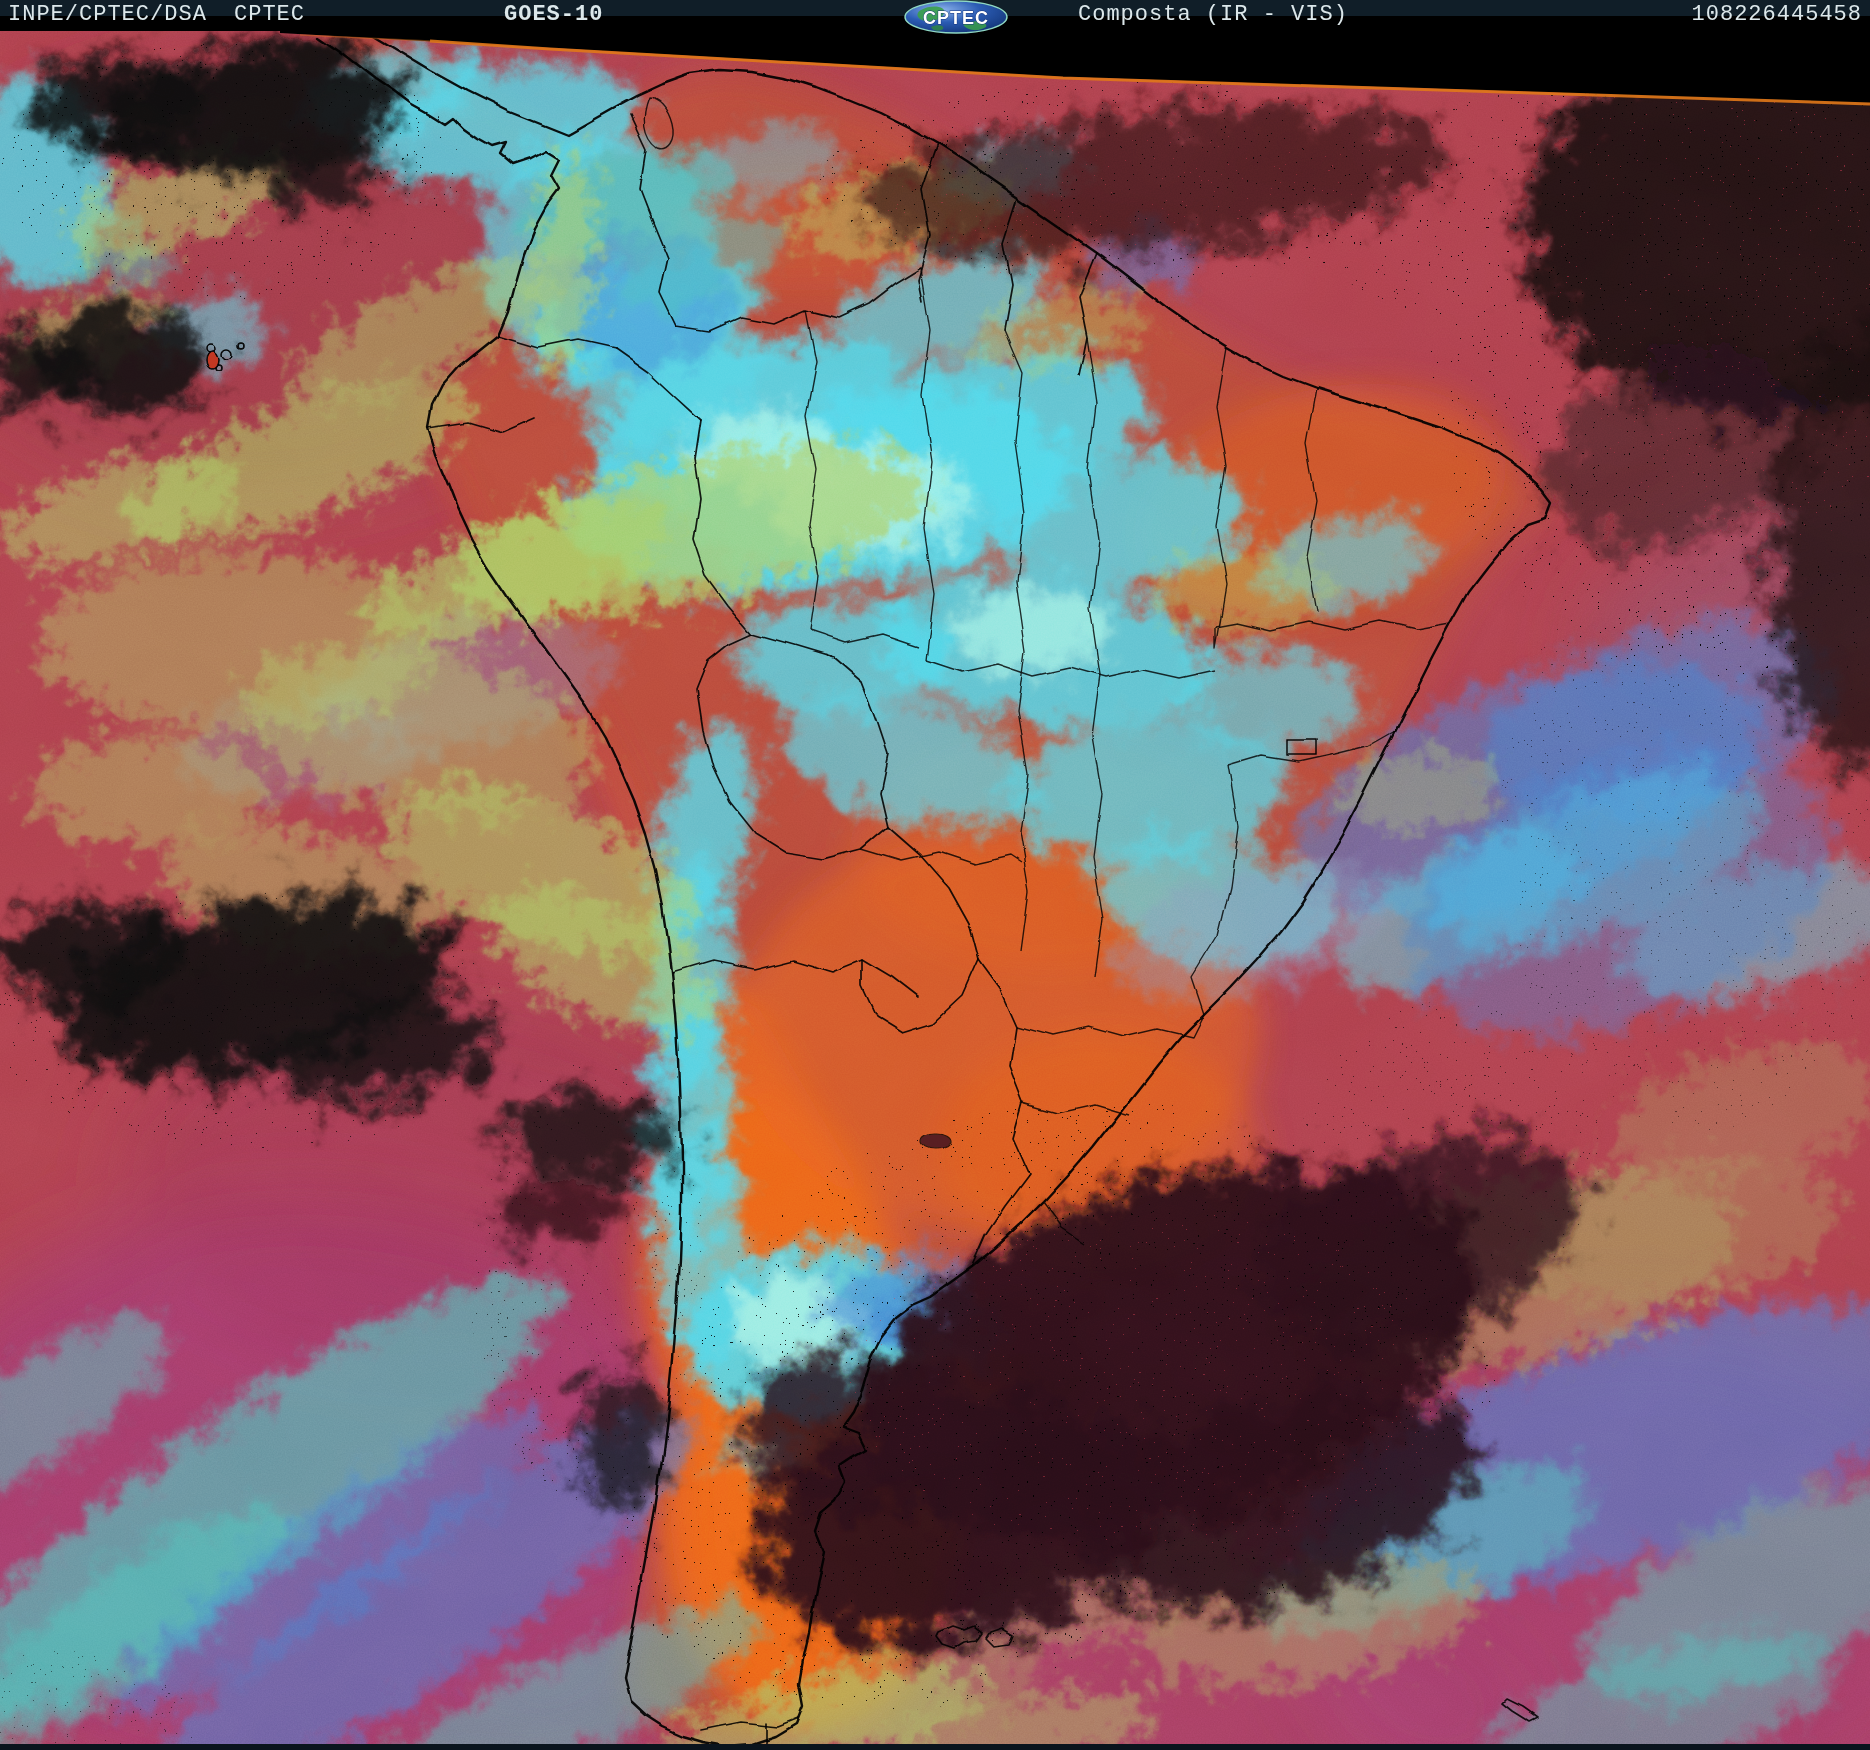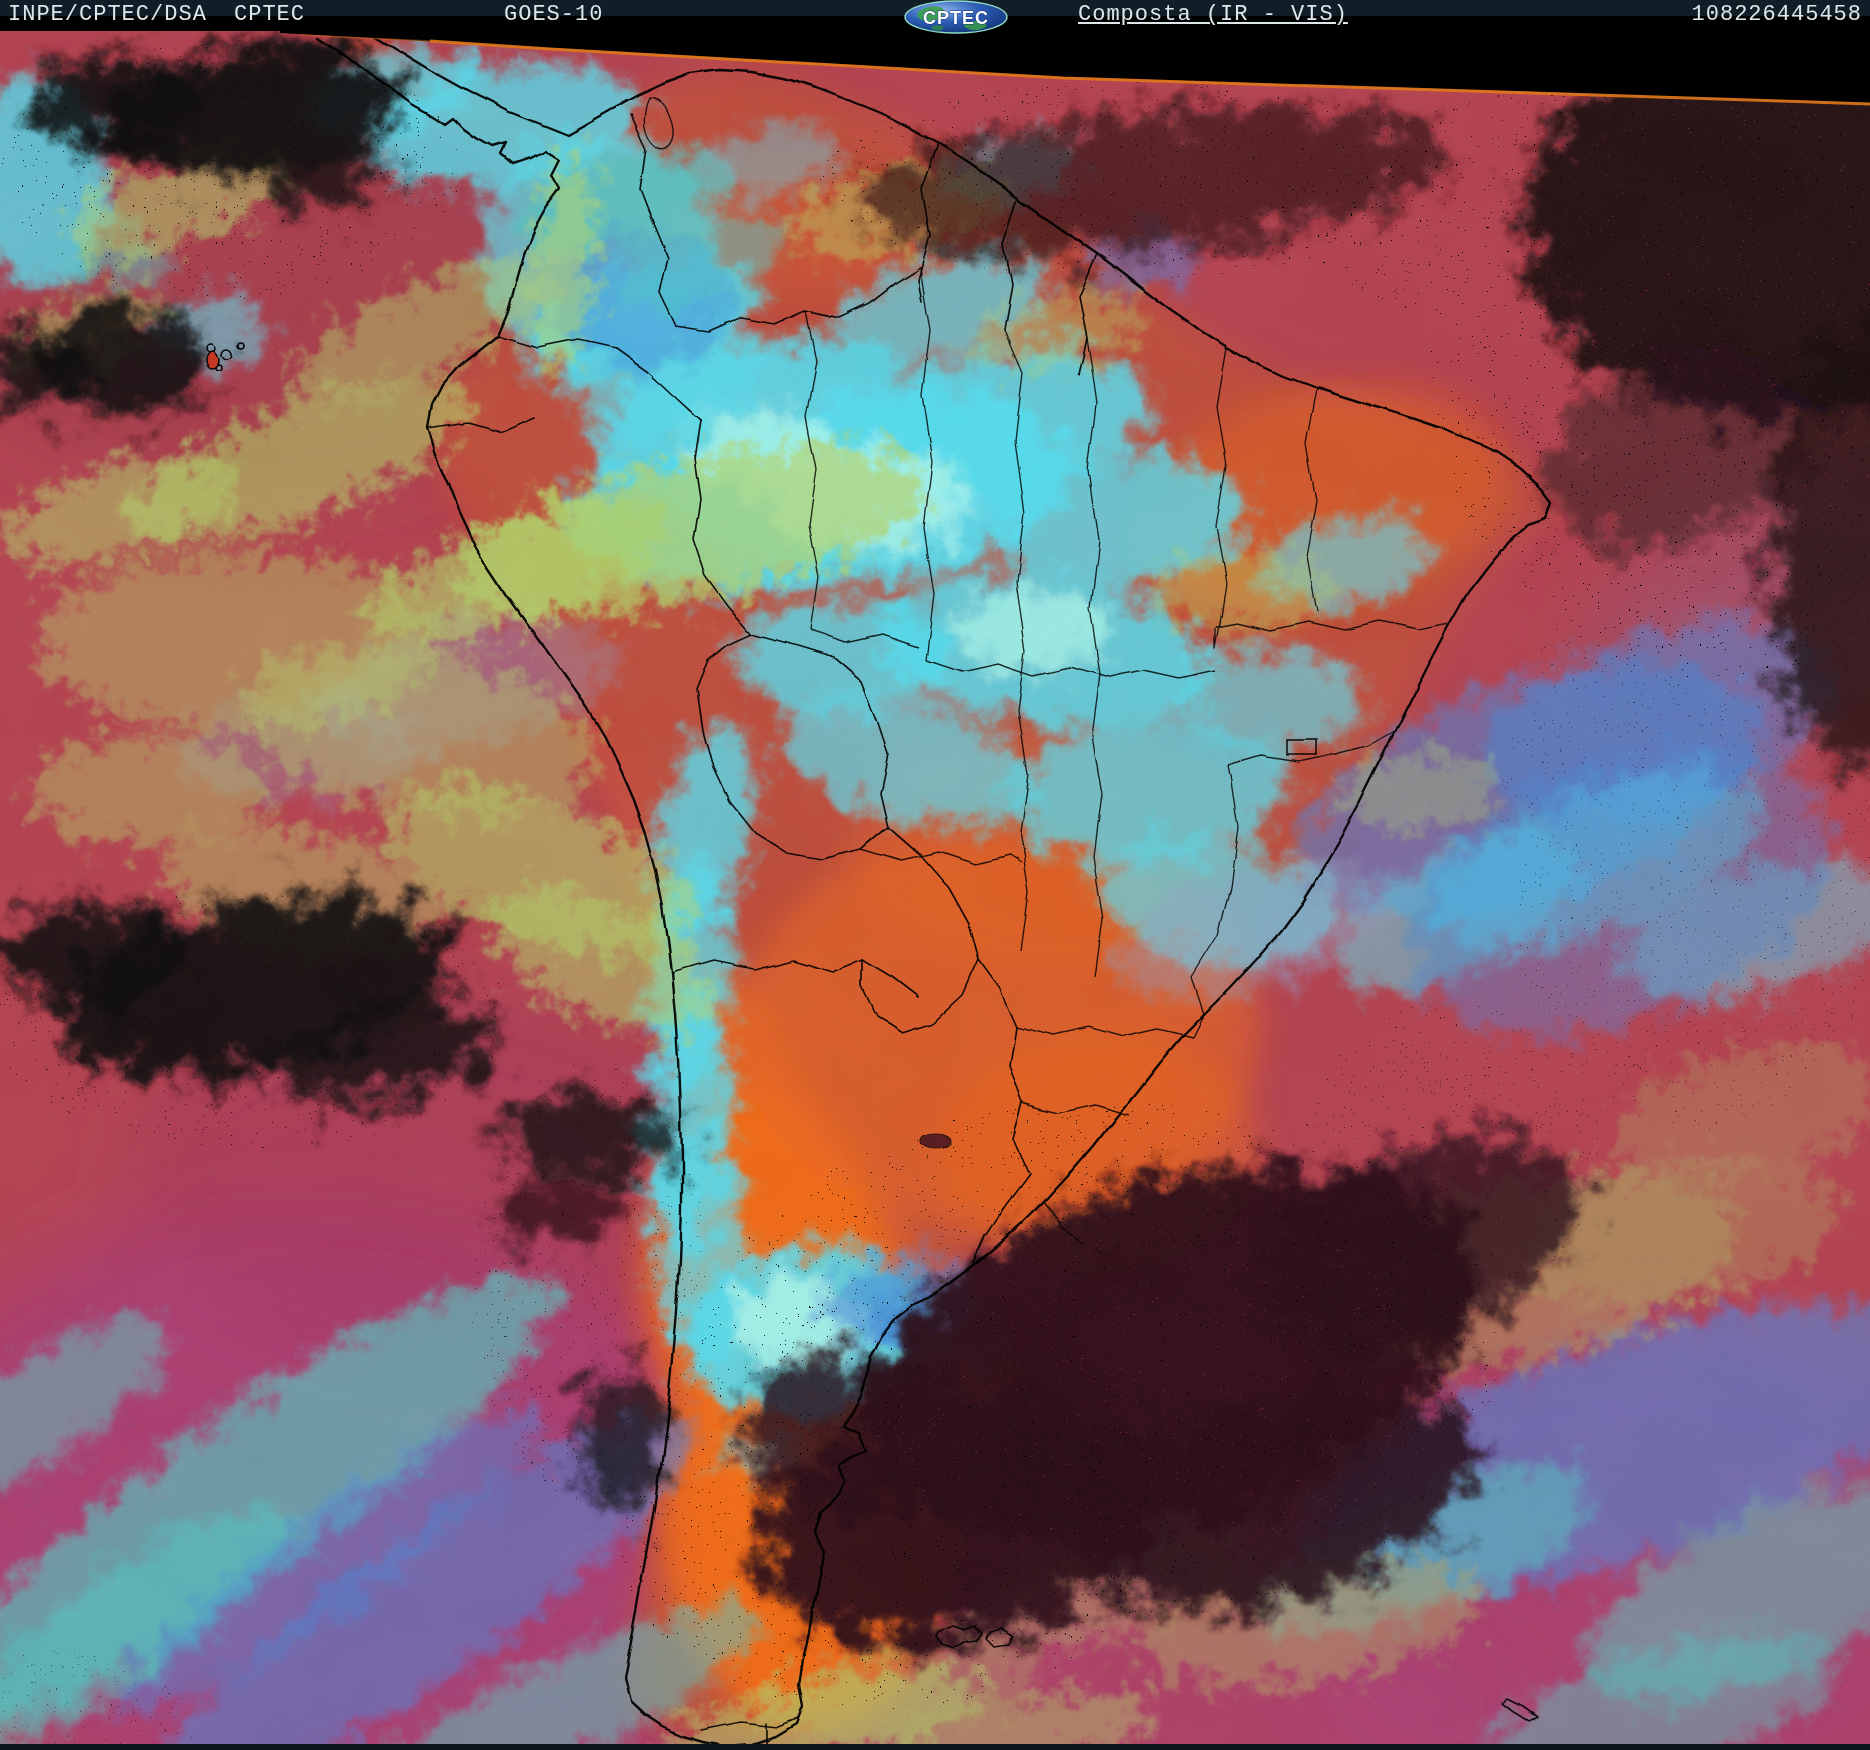--- a/index.html
+++ b/index.html
@@ -4,22 +4,22 @@
 <style>
   html,body{margin:0;padding:0;background:#000;}
   .screen{position:relative;width:1870px;height:1750px;overflow:hidden;background:#000;
           font-family:"Liberation Mono","DejaVu Sans Mono",monospace;}
   .header{position:absolute;top:0;left:0;width:1870px;height:16px;
           background:var(--header-bg,#101e28);z-index:10;}
   .header .lbl{position:absolute;top:0;height:31px;line-height:30px;font-size:22px;
           color:var(--header-text,#dce7ea);white-space:pre;letter-spacing:1px;}
   .lbl-source{left:8px;}
   .lbl-agency{left:234px;}
-  .lbl-sat{left:504px;}
-  .lbl-product{left:1078px;text-decoration:underline;}
+  .lbl-sat{left:504px;font-weight:bold;}
+  .lbl-product{left:1078px;}
   .lbl-time{right:8px;}
   .logo{position:absolute;left:903px;top:0;width:106px;height:34px;z-index:12;}
   .mapwrap{position:absolute;top:31px;left:0;width:1870px;height:1719px;}
   svg{display:block;}
   .coast{fill:none;stroke:var(--border-line,#070707);stroke-width:2.4;stroke-linejoin:round;stroke-linecap:round;opacity:.92;}
   .border{fill:none;stroke:var(--border-line,#070707);stroke-width:1.7;stroke-linejoin:round;stroke-linecap:round;opacity:.88;}
   .stateline{fill:none;stroke:var(--border-line,#070707);stroke-width:1.4;stroke-linejoin:round;opacity:.8;}
 </style>
 </head>
 <body>

